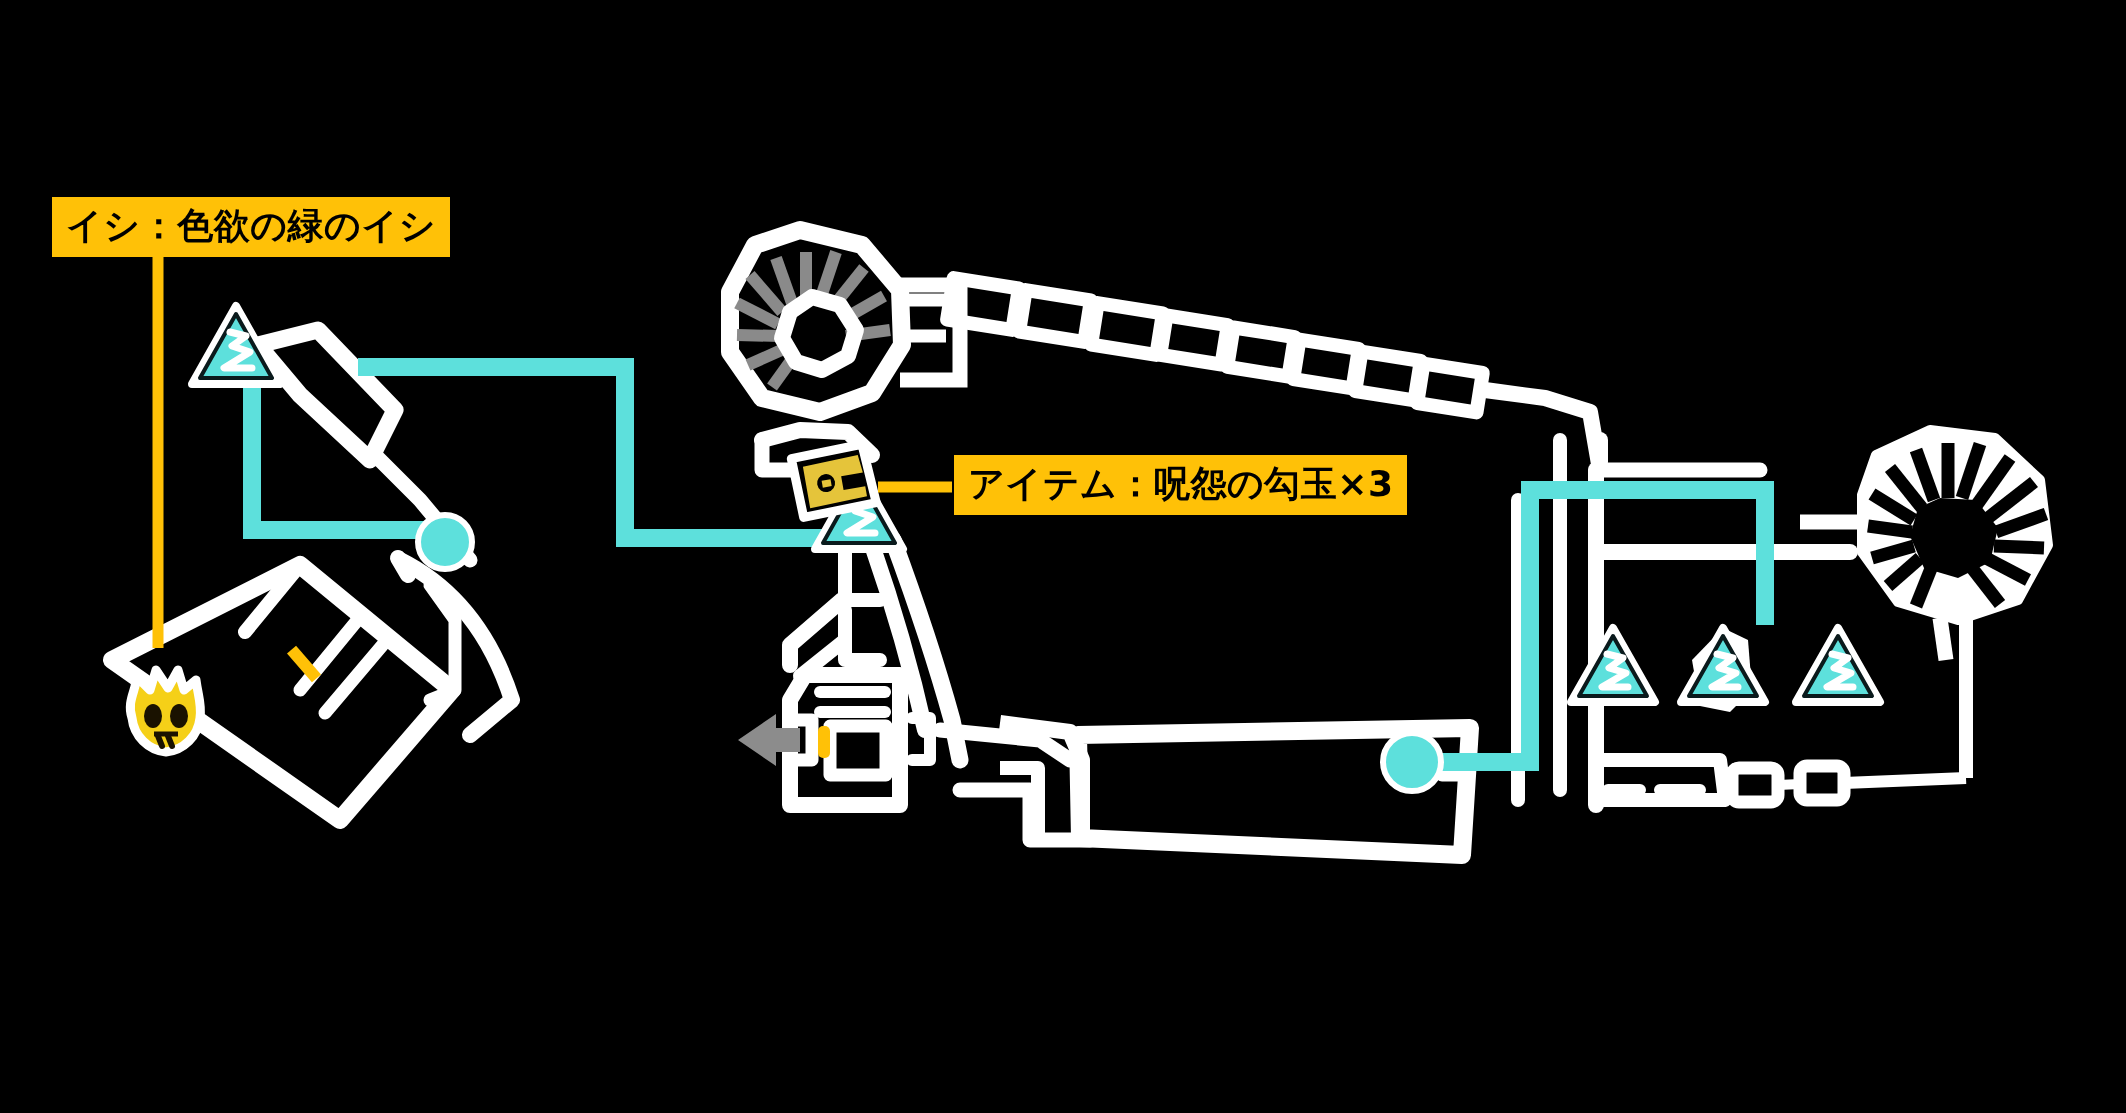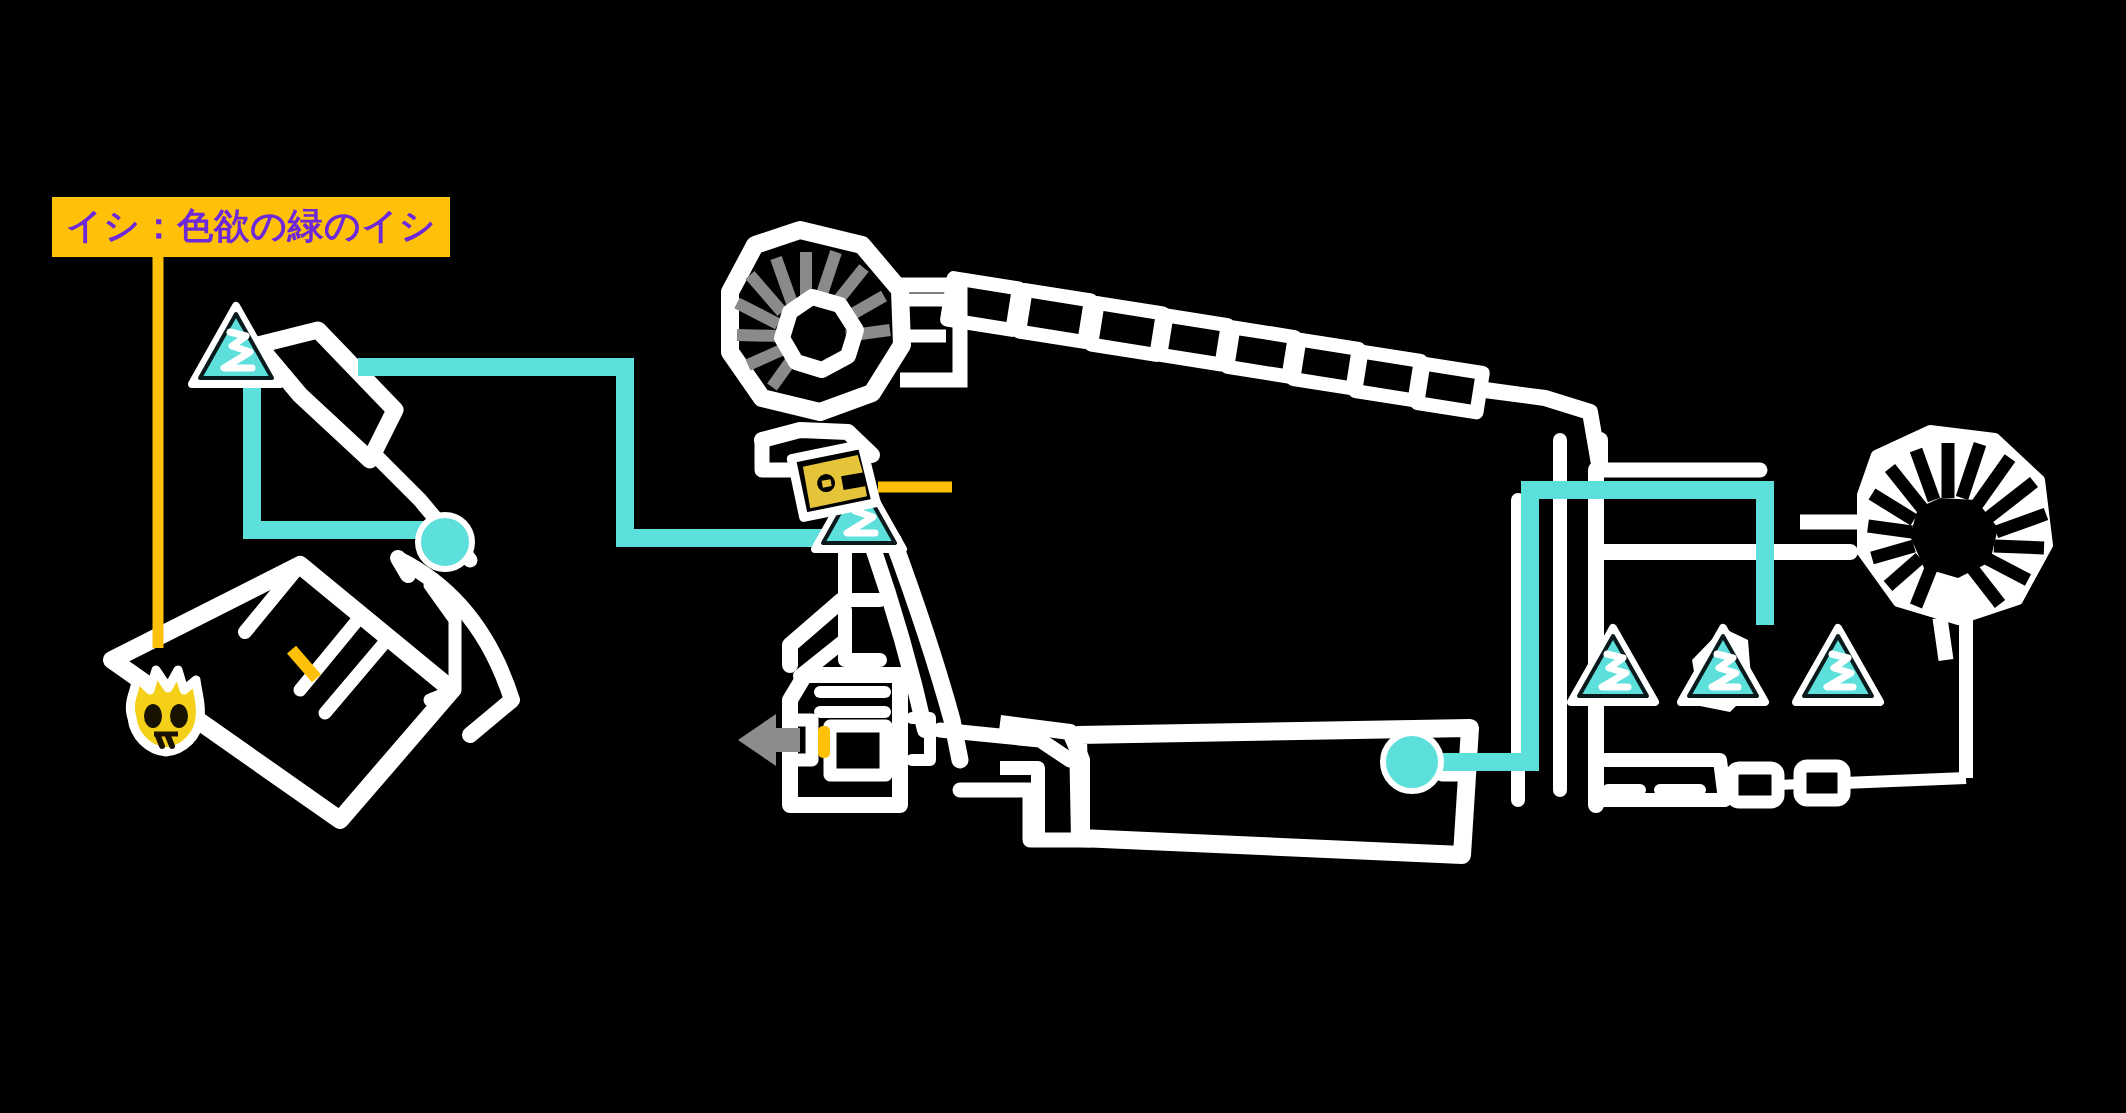--- a/index.html
+++ b/index.html
@@ -7,21 +7,21 @@
     width:2126px;height:1113px;overflow:hidden;
     font-family:"DejaVu Sans","Liberation Sans",sans-serif;
     position:relative;
   }
   #map-root{position:absolute;inset:0;background:#000;}
   svg#map-svg{position:absolute;left:0;top:0;width:2126px;height:1113px;display:block;}
 
   .label-box{
     position:absolute;
     background:#FFC107;
-    color:#6d28d9;
+    color:#000000;
     font-family:"DejaVu Sans","Liberation Sans",sans-serif;
     font-weight:700;
     font-size:36px;
     line-height:1;
     letter-spacing:0.5px;
     padding:11px 14px 13px 14px;
     white-space:nowrap;
     box-sizing:border-box;
   }
   #label-stone{ left:52px; top:197px; }
@@ -249,14 +249,15 @@
     </g>
 
     <g stroke="#FFC107" fill="none">
       <path d="M 158 255 L 158 648" stroke-width="11"></path>
       <path d="M 878 487 L 952 487" stroke-width="11"></path>
     </g>
   </svg>
 
   <div class="label-box" id="label-stone">イシ：色欲の緑のイシ</div>
 
+  <div class="label-box" id="label-item">アイテム：呪怨の勾玉×3</div>
 
 </div>
 
 </body></html>

